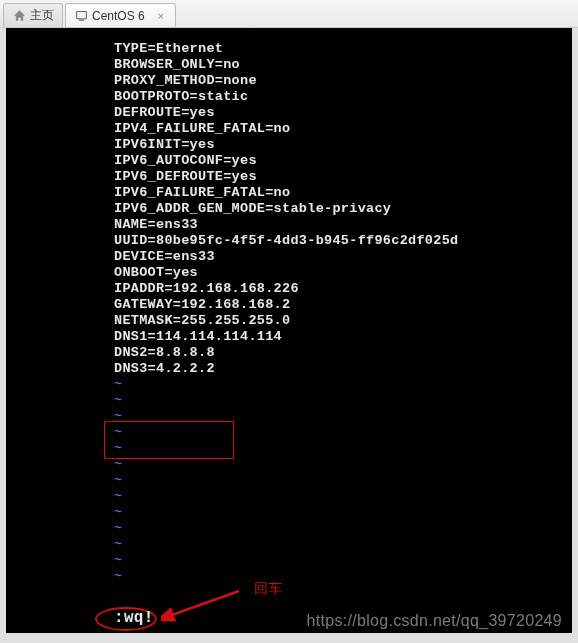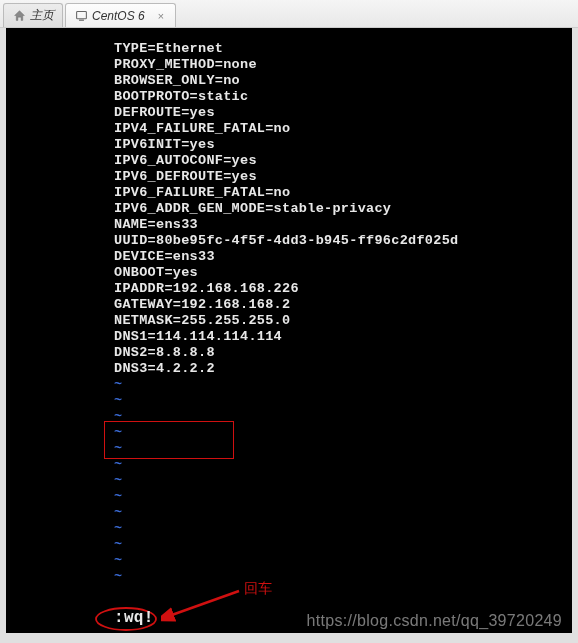--- a/index.html
+++ b/index.html
@@ -30,21 +30,20 @@
       padding: 0 8px;
       background: linear-gradient(to bottom, #fdfdfd, #f0f0f0);
       border: 1px solid #bbb;
       border-bottom: none;
       border-radius: 3px 3px 0 0;
       margin-right: 2px;
       font-size: 12px;
       color: #333;
       cursor: pointer;
       gap: 4px;
-      font-style: italic;
     }
     .tab.inactive {
       background: linear-gradient(to bottom, #ececec, #dedede);
     }
     .tab-icon {
       width: 14px;
       height: 14px;
       display: inline-flex;
       align-items: center;
       justify-content: center;
@@ -150,22 +149,22 @@
       </svg>
     </span>
     <span>CentOS 6</span>
     <span class="tab-close">×</span>
   </div>
 </div>
 
 <div class="terminal">
   <div id="config-lines">
       <div class="line">TYPE=Ethernet</div>
+      <div class="line">BROWSER_ONLY=no</div>
       <div class="line">PROXY_METHOD=none</div>
-      <div class="line">BROWSER_ONLY=no</div>
       <div class="line">BOOTPROTO=static</div>
       <div class="line">DEFROUTE=yes</div>
       <div class="line">IPV4_FAILURE_FATAL=no</div>
       <div class="line">IPV6INIT=yes</div>
       <div class="line">IPV6_AUTOCONF=yes</div>
       <div class="line">IPV6_DEFROUTE=yes</div>
       <div class="line">IPV6_FAILURE_FATAL=no</div>
       <div class="line">IPV6_ADDR_GEN_MODE=stable-privacy</div>
       <div class="line">NAME=ens33</div>
       <div class="line">UUID=80be95fc-4f5f-4dd3-b945-ff96c2df025d</div>
@@ -198,21 +197,21 @@
 
   <svg class="arrow-svg" style="left:155px; top:555px;" width="90" height="40">
     <defs>
       <marker id="ah" markerWidth="10" markerHeight="10" refX="2" refY="3" orient="auto">
         <path d="M0,0 L0,6 L8,3 z" fill="#d01010"></path>
       </marker>
     </defs>
     <line x1="78" y1="8" x2="8" y2="33" stroke="#d01010" stroke-width="2.5" marker-end="url(#ah)"></line>
   </svg>
 
-  <div class="annotation" style="left:238px; top:552px;">回车</div>
+  <div class="annotation" style="left:248px; top:552px;">回车</div>
 
   <svg class="ellipse-svg" style="left:86px; bottom:0px;" width="68" height="28">
     <ellipse cx="34" cy="14" rx="30" ry="11" fill="none" stroke="#d01010" stroke-width="1.8"></ellipse>
   </svg>
 
   <div class="cmd-line">:wq!</div>
 
   <div class="watermark">https://blog.csdn.net/qq_39720249</div>
 </div>
 

